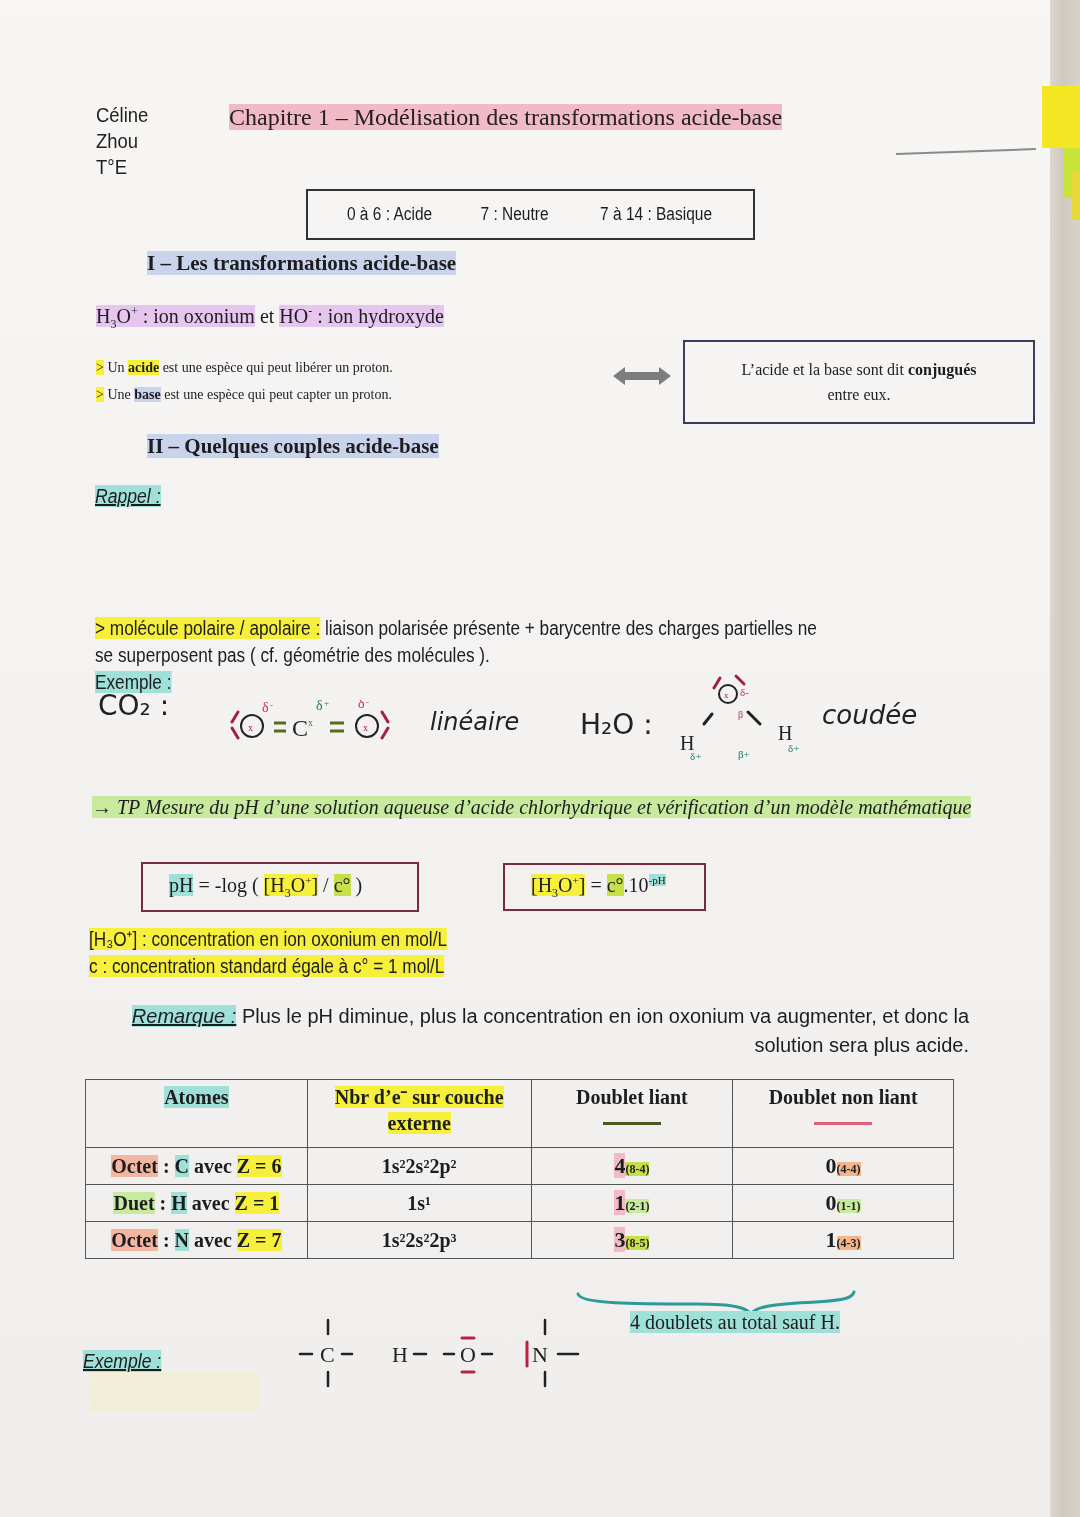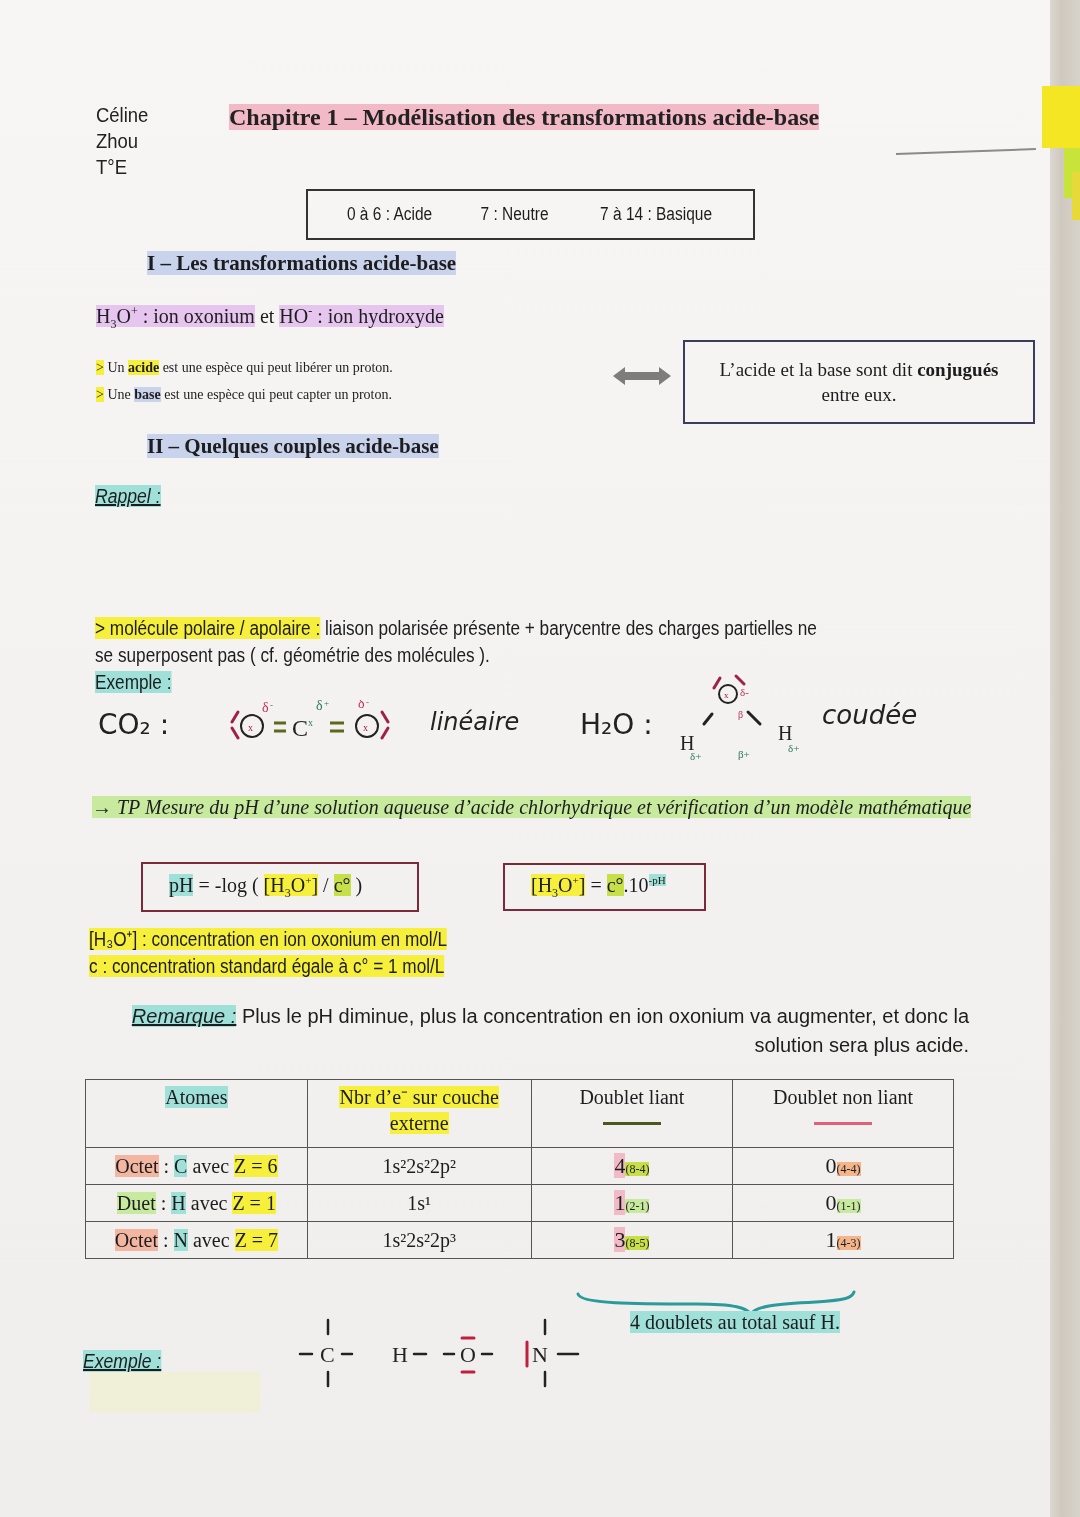--- a/index.html
+++ b/index.html
@@ -28,56 +28,56 @@
   .hl-purple { background: #e6c6ee; }
   .hl-yellow { background: #f6ef3c; }
   .hl-teal { background: #9fe0d8; }
   .hl-blue { background: #c9d4ec; }
   .hl-green { background: #c8ea9f; }
   .hl-lime { background: #c7e04a; }
   .hl-salmon { background: #f3b6a0; margin-top: 14px; }
   .hl-orange { background: #f4b58a; }
 
   .author { left: 96px; top: 102px; font-size: 21px; line-height: 26px; font-family: "Liberation Sans", sans-serif; transform: scaleX(0.88); transform-origin: left; color: #222; }
-  .title { left: 229px; top: 104px; font-size: 24px; font-weight: bold; color: #222; text-align: center; }
+  .title { left: 229px; top: 104px; font-size: 24px; font-weight: normal; color: #222; text-align: center; }
   .ph-box { left: 306px; top: 189px; width: 449px; height: 51px; border: 2px solid #333; display: flex; align-items: center; justify-content: center; gap: 36px; font-size: 18px; font-family: "Liberation Sans", sans-serif; transform-origin: left; }
   .ph-box span { transform: scaleX(0.86); display: inline-block; }
 
   .h1 { left: 147px; top: 251px; font-size: 21px; font-weight: bold; }
   .ions { left: 96px; top: 304px; font-size: 20px; }
   .ions sub, .ions sup { font-size: 12px; }
   .def { left: 96px; top: 354px; font-size: 14px; line-height: 27px; }
   .arrow { left: 613px; top: 367px; width: 58px; height: 18px; }
-  .conj-box { left: 683px; top: 340px; width: 352px; height: 84px; border: 2px solid #3a3d5c; display: flex; align-items: center; justify-content: center; text-align: center; font-size: 19px; line-height: 25px; padding: 0 10px; }
+  .conj-box { left: 683px; top: 340px; width: 352px; height: 84px; border: 2px solid #3a3d5c; display: flex; align-items: center; justify-content: center; text-align: center; font-size: 16px; line-height: 25px; padding: 0 10px; }
   .h2 { left: 147px; top: 434px; font-size: 21px; font-weight: bold; }
 
   .rappel { left: 95px; top: 485px; font-size: 20px; font-style: italic; text-decoration: underline; font-family: "Liberation Sans", sans-serif; transform: scaleX(0.88); transform-origin: left; }
   .sans-cond { font-family: "Liberation Sans", sans-serif; transform: scaleX(0.86); transform-origin: left; white-space: nowrap; }
   .liaison { left: 95px; top: 538px; font-size: 20px; line-height: 26px; }
   .molecule { left: 95px; top: 615px; font-size: 20px; line-height: 27px; }
 
   .hand { font-family: "DejaVu Sans", sans-serif; }
-  .co2 { left: 98px; top: 708px; font-size: 28px; color: #222; }
+  .co2 { left: 98px; top: 689px; font-size: 28px; color: #222; }
   .co2-struct { left: 226px; top: 700px; width: 300px; height: 50px; }
   .lineaire { left: 430px; top: 708px; font-size: 24px; font-style: italic; color: #222; }
   .h2o { left: 580px; top: 708px; font-size: 28px; color: #222; }
   .h2o-struct { left: 670px; top: 668px; width: 150px; height: 100px; }
   .coudee { left: 822px; top: 700px; font-size: 26px; font-style: italic; color: #222; }
 
   .tp { left: 92px; top: 793px; font-size: 20px; line-height: 29px; font-style: italic; width: 880px; }
   .formula-box1 { left: 141px; top: 862px; width: 278px; height: 50px; border: 2px solid #7a2a3a; display: flex; align-items: center; padding-left: 26px; font-size: 20px; }
   .formula-box2 { left: 503px; top: 863px; width: 203px; height: 48px; border: 2px solid #7a2a3a; display: flex; align-items: center; padding-left: 26px; font-size: 20px; }
   .formula-box1 sub, .formula-box2 sub { font-size: 12px; }
   .formula-box1 sup, .formula-box2 sup { font-size: 11px; }
   .legend { left: 89px; top: 926px; font-size: 20px; line-height: 27px; }
 
   .remarque { left: 89px; top: 1002px; font-size: 20px; line-height: 29px; width: 880px; }
 
   table.atoms { position: absolute; left: 85px; top: 1079px; width: 869px; border-collapse: collapse; font-size: 20px; }
-  table.atoms td, table.atoms th { border: 1.5px solid #555; text-align: center; font-weight: normal; }
+  table.atoms td, table.atoms th { border: 1.5px solid #555; text-align: center; font-weight: bold; }
   table.atoms th { height: 68px; vertical-align: top; padding-top: 4px; line-height: 26px; }
   table.atoms td { height: 37px; }
   .col1 { width: 220px; } .col2 { width: 222px; } .col3 { width: 200px; } .col4 { width: 219px; }
   .underline-green { display: block; width: 58px; height: 3px; background: #4a5a1a; margin: 12px auto 0; }
   .underline-red { display: block; width: 58px; height: 3px; background: #e0607a; margin: 12px auto 0; }
   .calc { font-size: 12px; }
   .big { font-size: 22px; }
 
   .brace { left: 576px; top: 1290px; width: 280px; height: 26px; }
   .total { left: 630px; top: 1311px; font-size: 20px; }

